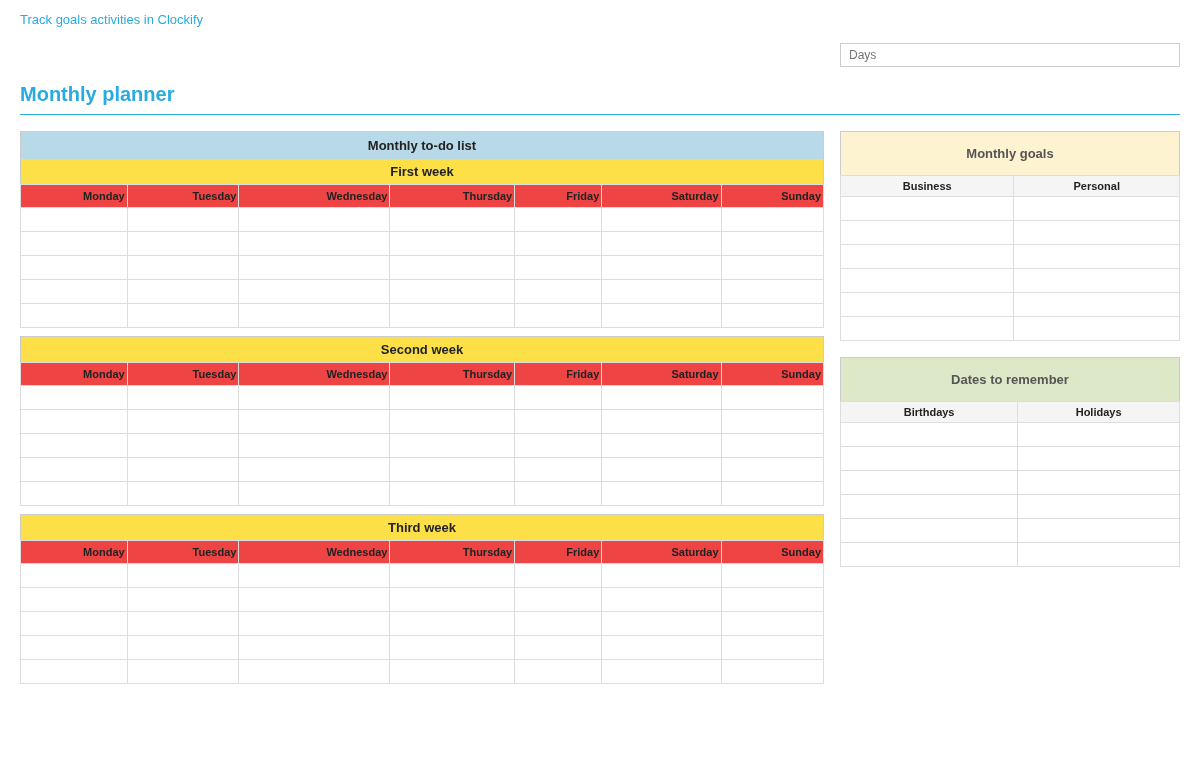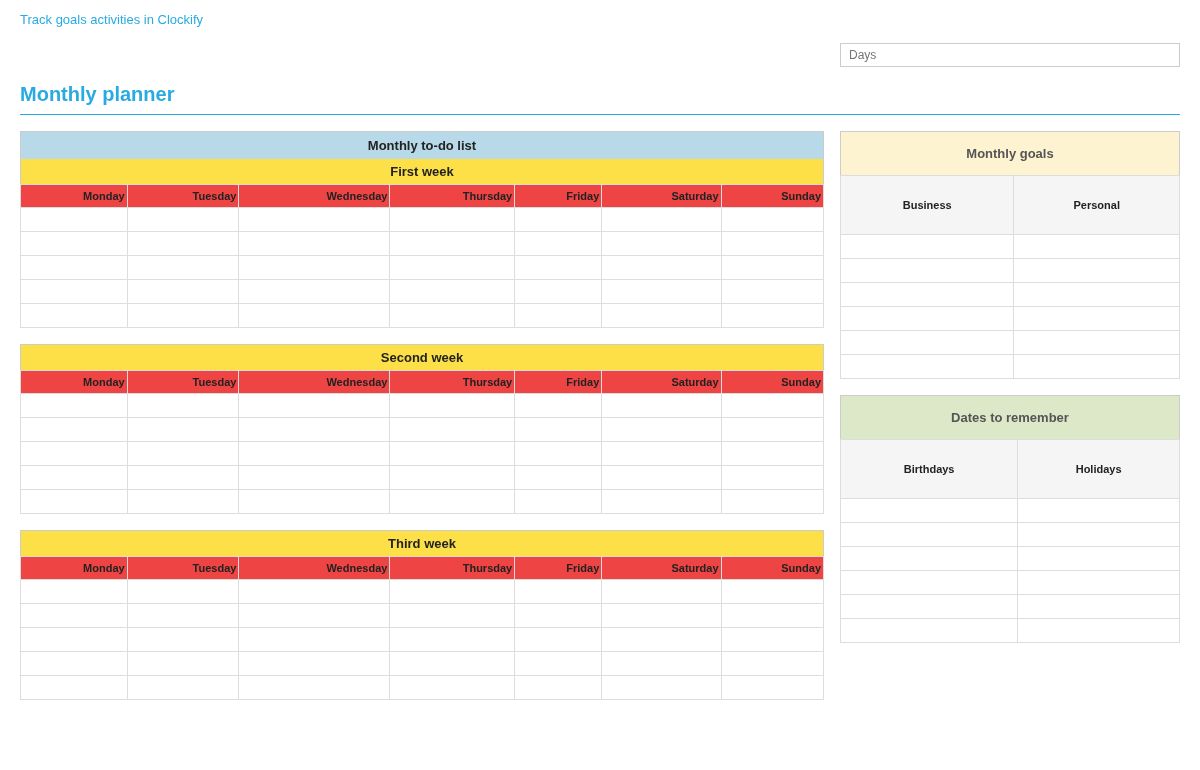--- a/index.html
+++ b/index.html
@@ -26,21 +26,21 @@
     }
 
     .divider { border: none; border-top: 1px solid #29abe2; margin: 0 20px 16px 20px; }
 
     .main-layout { display: flex; gap: 16px; padding: 0 20px; }
 
     .left-column { flex: 1; min-width: 0; }
     .right-column { width: 340px; flex-shrink: 0; }
 
     
-    .week-section { margin-bottom: 16px; border-radius: 15px; }
+    .week-section { margin-bottom: 8px; border-radius: 15px; }
 
     .week-table {
       width: 100%;
       border-collapse: collapse;
       border: 1px solid #ccc;
     }
 
     .week-title-row td {
       background-color: #fde047;
       text-align: center;
@@ -91,21 +91,21 @@
       padding: 14px;
       color: #555;
     }
 
     .right-header-row th {
       background-color: #f5f5f5;
       border: 1px solid #ddd;
       text-align: center;
       font-weight: bold;
       font-size: 11px;
-      padding: 23px 2px;
+      padding: 4px 2px;
       color: #222;
     }
 
     .right-data-row td {
       border: 1px solid #ddd;
       height: 24px;
       padding: 2px;
     }
 
     .monthly-goals-title { background-color: #fdf3d0; }

